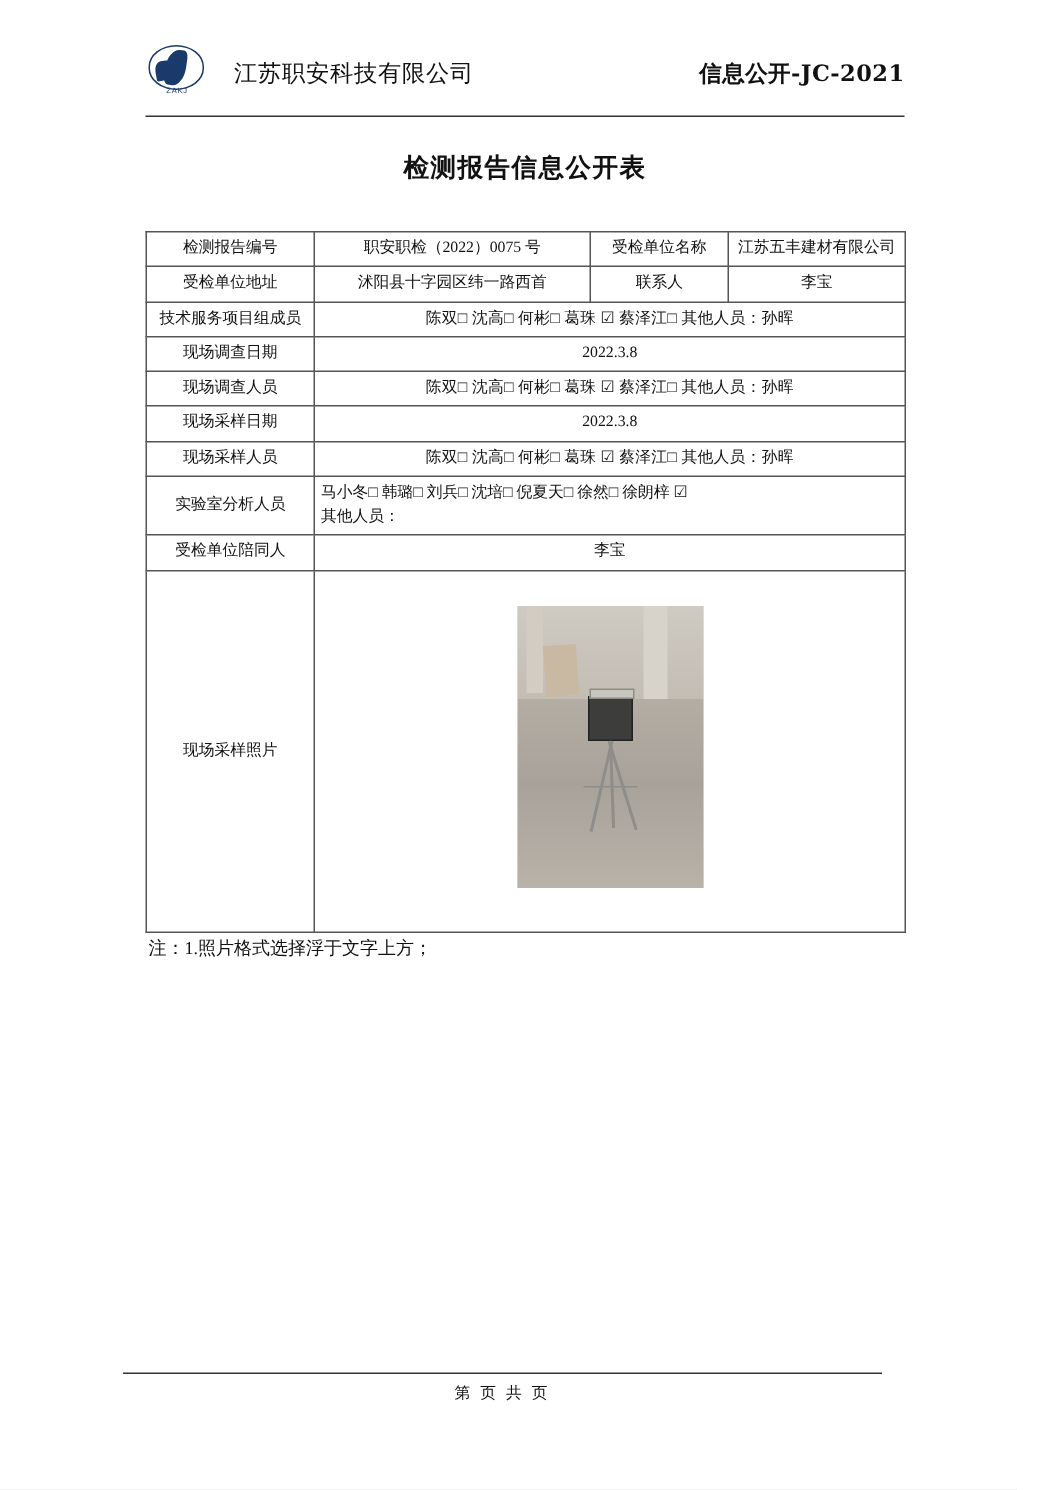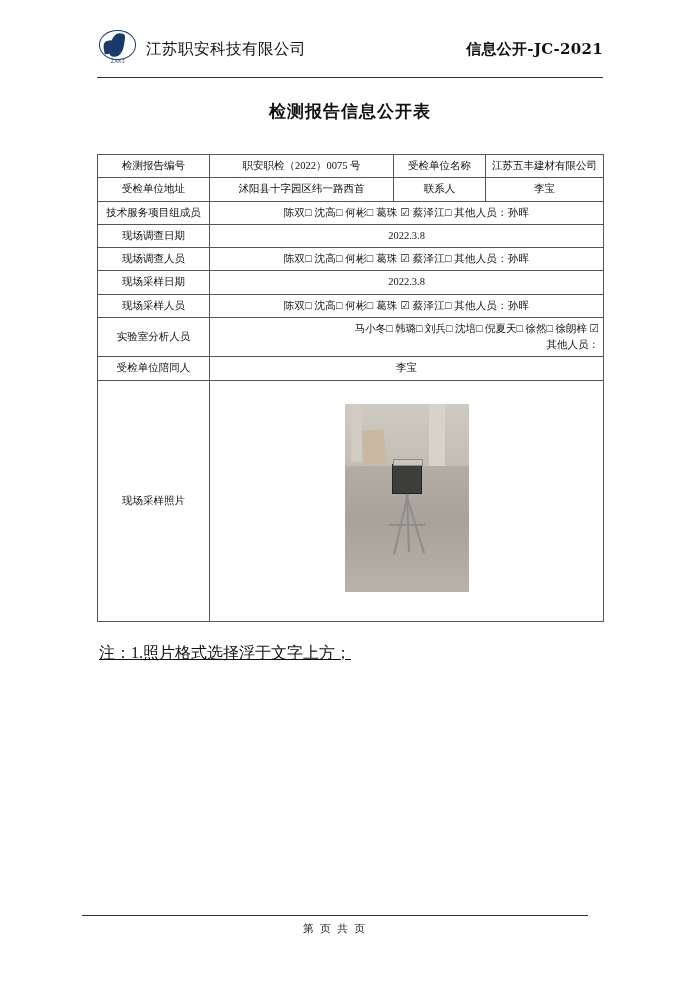--- a/index.html
+++ b/index.html
@@ -30,21 +30,21 @@
     display: flex;
     align-items: center;
     justify-content: space-between;
     border-bottom: 1.5px solid #333;
     padding-bottom: 5px;
     height: 46px;
   }
   .brand {
     display: flex;
     align-items: center;
-    gap: 7px;
+    gap: 17px;
   }
   .logo {
     width: 42px;
     height: 40px;
     position: relative;
     flex: 0 0 auto;
   }
   .logo .oval {
     position: absolute;
     left: 2px; top: 1px;
@@ -128,21 +128,21 @@
   }
   .c-lbl2 {
     text-align: center;
     width: 92px;
   }
   .c-val2 {
     text-align: center;
     width: 118px;
   }
   .cell-left {
-    text-align: right;
+    text-align: left;
     padding-left: 8px;
   }
   .members {
     letter-spacing: .2px;
     white-space: nowrap;
     font-size: 10.2px;
   }
   .lab-line2 {
     display: block;
   }
@@ -286,25 +286,24 @@
   .ph2 .l2 { left: 62px; transform: rotate(13deg); }
   .ph2 .l3 { left: 61px; transform: rotate(-2deg); height: 58px; }
   .ph2 .brace {
     position: absolute;
     left: 44px; top: 120px;
     width: 36px; height: 1.5px;
     background: #8e8d8a;
   }
   
   .note {
-    font-size: 16px;
-    margin-top: 21px;
+    font-size: 12px;
+    margin-top: 2px;
     color: #111;
     padding-left: 2px;
-    text-decoration: underline;
   }
   .footer {
     position: absolute;
     left: 82px;
     top: 915px;
     width: 506px;
     border-top: 1px solid #333;
     padding-top: 6px;
     text-align: center;
     font-size: 10.5px;

